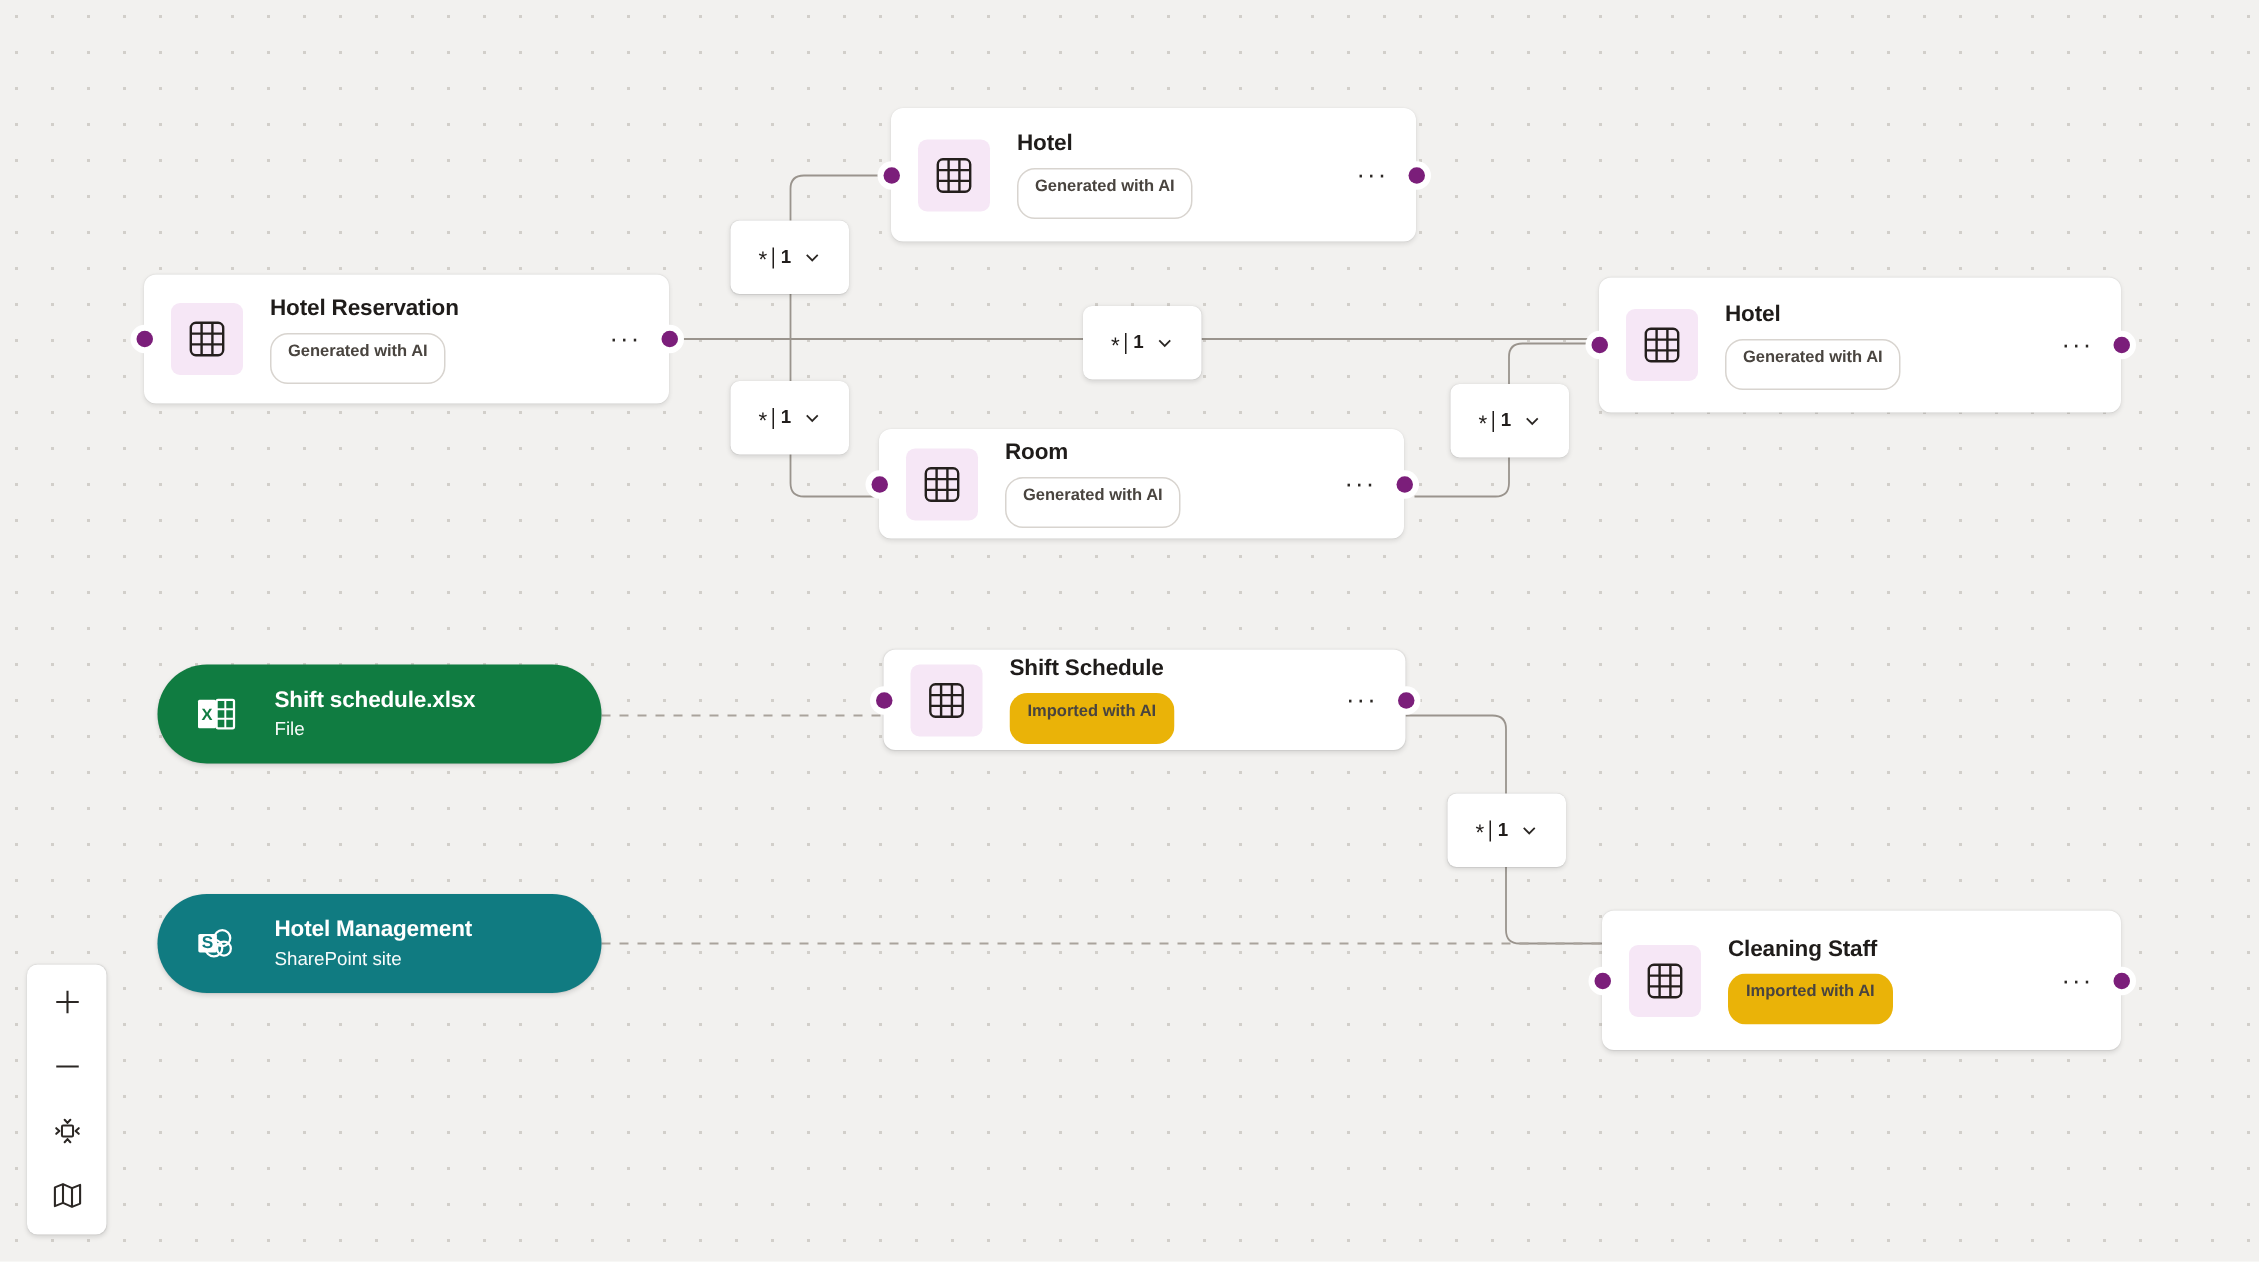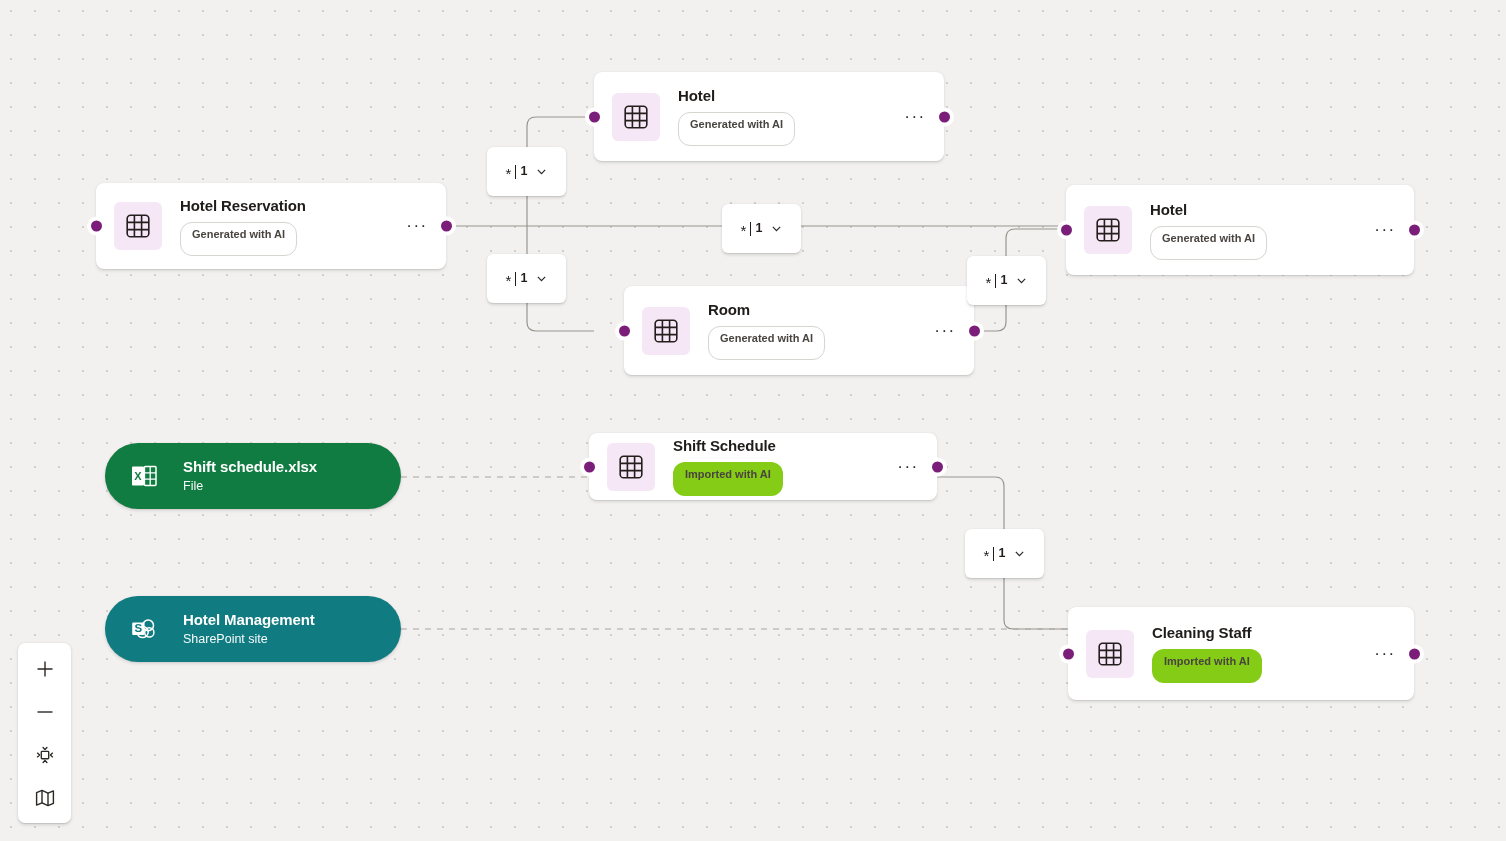--- a/index.html
+++ b/index.html
@@ -59,21 +59,21 @@
     margin-top: 7px;
     font-size: 11px;
     line-height: 14px;
     color: #49443f;
     padding: 4px 11px 14px 11px;
     border-radius: 12px;
     white-space: nowrap;
     font-weight: bold;
   }
   .badge.outline { border: 1px solid #d8d4cf; background: #ffffff; }
-  .badge.filled  { border: 1px solid transparent; background: #84cc16; }
+  .badge.filled  { border: 1px solid transparent; background: #eab308; }
   .node-menu {
     flex: 0 0 auto;
     width: 26px; height: 26px;
     display: flex; align-items: center; justify-content: center;
     color: #2b2724;
     font-size: 17px;
     letter-spacing: 1.5px;
     line-height: 10px;
     cursor: pointer;
     user-select: none;
@@ -229,21 +229,21 @@
         <path d="M2.2 9.4H23.8M2.2 16.6H23.8M9.4 2.2V23.8M16.6 2.2V23.8"></path>
       </svg>
     </span>
     <span class="node-text">
       <div class="node-title">Hotel</div>
       <span class="badge outline">Generated with AI</span>
     </span>
     <span class="node-menu">···</span>
   </div>
 
-  <div class="node" style="left:624px; top:286px; width:350px; height:89px;">
+  <div class="node" style="left:586px; top:286px; width:350px; height:73px;">
     <span class="port left"></span>
     <span class="port right"></span>
     <span class="node-icon">
       <svg width="26" height="26" viewBox="0 0 26 26" fill="none" stroke="#241f1d" stroke-width="1.6">
         <rect x="2.2" y="2.2" width="21.6" height="21.6" rx="3.4"></rect>
         <path d="M2.2 9.4H23.8M2.2 16.6H23.8M9.4 2.2V23.8M16.6 2.2V23.8"></path>
       </svg>
     </span>
     <span class="node-text">
       <div class="node-title">Room</div>

